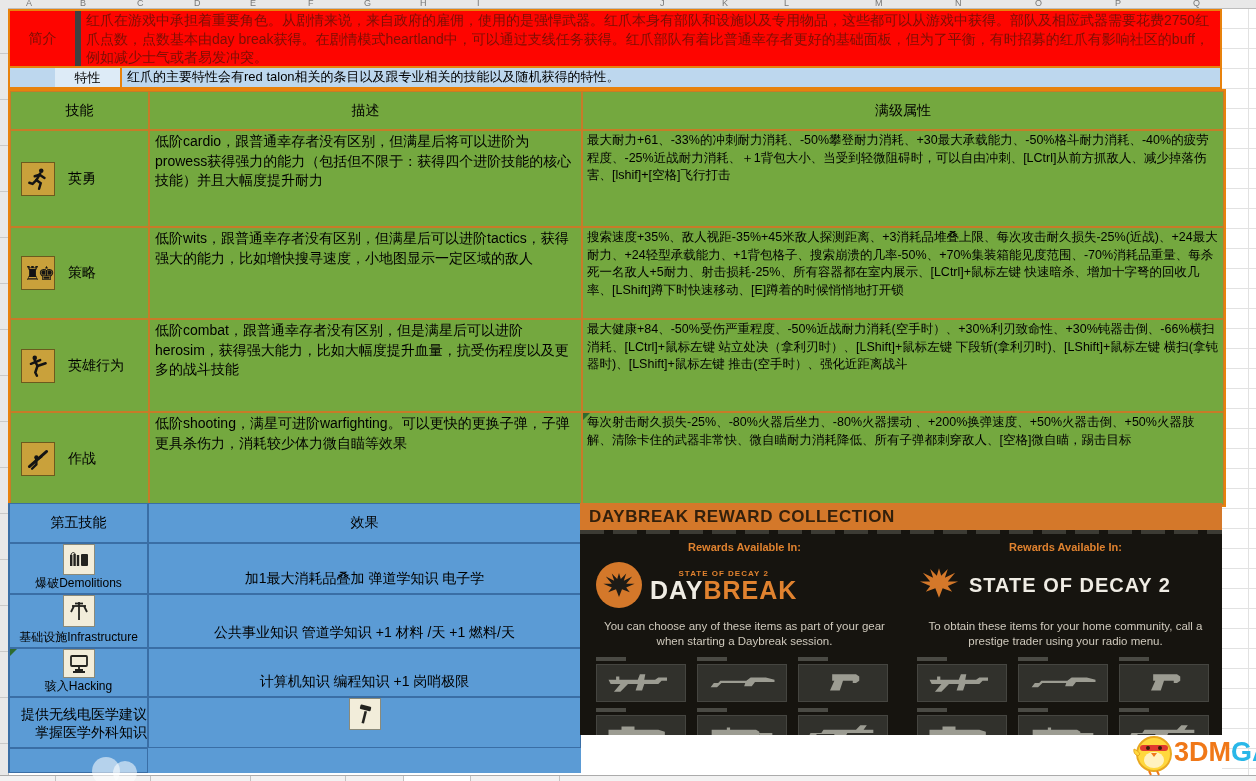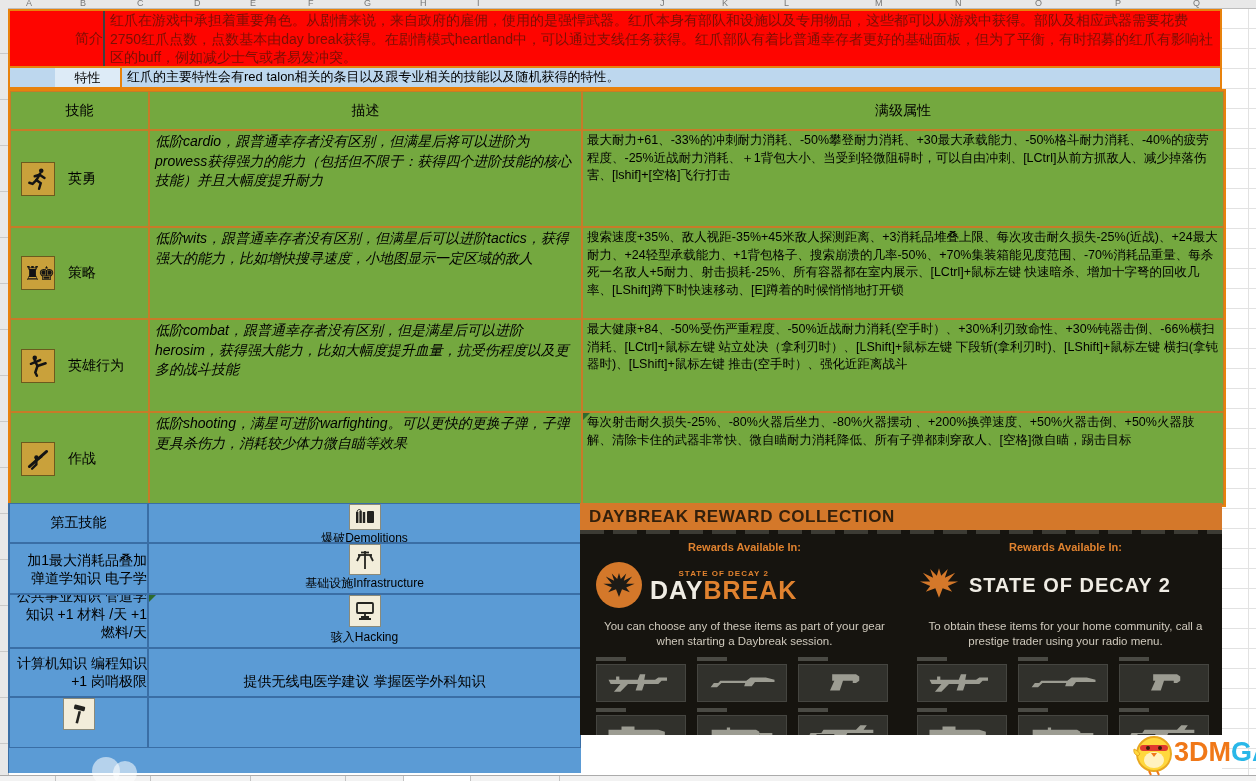--- a/index.html
+++ b/index.html
@@ -9,37 +9,37 @@
   .colhead{position:absolute;left:0;top:0;width:1256px;height:8px;background:#e8e8e8;border-bottom:1px solid #bdbdbd;overflow:hidden;}
   .colhead span{position:absolute;top:-2px;font-size:9px;color:#777;}
   .rowhead{position:absolute;left:0;top:8px;width:8px;height:773px;background:#e8e8e8;border-right:1px solid #bdbdbd;
            background-image:repeating-linear-gradient(to bottom,transparent 0 45px,#c9c9c9 45px 46px);}
   .right-strip{position:absolute;left:1222px;top:9px;width:34px;height:766px;background:#fff;
        background-image:repeating-linear-gradient(to bottom,transparent 0 19px,#e2e2e2 19px 20px),
                         repeating-linear-gradient(to right,transparent 0 26px,#e2e2e2 26px 27px);}
   
   .intro{position:absolute;left:8px;top:9px;width:1214px;height:59px;display:flex;background:#fe0500;
          border:2px solid #e8820c;box-sizing:border-box;}
-  .intro-label{width:65px;border-right:2px solid #404040;display:flex;align-items:center;justify-content:flex-end;
-               color:#7b1004;font-size:14px;margin-left:28px;}
+  .intro-label{width:65px;border-right:6px solid #404040;display:flex;align-items:center;justify-content:center;
+               color:#7b1004;font-size:14px;}
   .intro-text{flex:1;color:#7b1004;font-size:14px;line-height:18.5px;padding:0 5px;overflow:hidden;}
   .traits{position:absolute;left:8px;top:68px;width:1214px;height:21px;display:flex;background:#bdd7ee;
           border:2px solid #e8820c;border-top:0;box-sizing:border-box;}
   .traits-label{width:65px;background:#ddebf7;border-right:2px solid #e8820c;display:flex;align-items:center;justify-content:center;font-size:13px;margin-left:45px;}
   .traits-text{flex:1;font-size:13px;line-height:17px;padding:0 5px;white-space:nowrap;overflow:hidden;}
   
   .skills{position:absolute;left:8px;top:89px;display:grid;grid-template-columns:139px 433px 642px;
           grid-template-rows:39px 97px 92px 93px 93px;background:#74a83f;border:2px solid #e8820c;box-sizing:border-box;}
   .skills>div{border:1px solid #c77b28;box-sizing:border-box;position:relative;overflow:hidden;}
   .th{display:flex;align-items:center;justify-content:center;font-size:14px;}
   .skill-name{display:flex;align-items:center;gap:13px;padding-left:10px;font-size:14px;}
   .icon-box{width:32px;height:32px;background:#c9a13b;border:1px solid #6b5a1e;display:flex;align-items:center;justify-content:center;flex:0 0 auto;}
   .icon-box svg{width:26px;height:26px;}
   .chess-glyph{font-family:"DejaVu Sans",sans-serif;font-size:19px;line-height:1;color:#141414;letter-spacing:-3px;}
-  .desc{font-size:14px;line-height:19.5px;padding:1px 5px;font-style:italic;}
+  .desc{font-size:14px;line-height:19.5px;padding:1px 5px;}
   .attr{font-size:12.5px;line-height:17.5px;padding:1px 4px;}
   .corner-flag{position:absolute;left:0;top:0;width:0;height:0;border-left:7px solid #2e6b2e;border-bottom:7px solid transparent;}
   
   .fifth{position:absolute;left:8px;top:503px;display:grid;grid-template-columns:139px 433px;
          grid-template-rows:40px 51px 54px 49px 51px 25px;background:#5b9bd5;border-left:1px solid #3a6ea5;box-sizing:border-box;text-align:right;}
   .fifth>div{border:1px solid #3a6ea5;box-sizing:border-box;position:relative;overflow:hidden;}
   .f-skill{display:flex;flex-direction:column;align-items:center;justify-content:space-between;padding:0 0 1px 0;}
   .f-skill .label{font-size:12px;white-space:nowrap;}
   .cream-box{width:30px;height:30px;background:#f2edda;border:1px solid #8a8a7a;display:flex;align-items:center;justify-content:center;}
   .cream-box svg{width:24px;height:24px;}
@@ -215,20 +215,23 @@
       <span>作战</span>
     </div>
     <div class="desc"><span>低阶shooting，满星可进阶warfighting。可以更快的更换子弹，子弹更具杀伤力，消耗较少体力微自瞄等效果</span></div>
     <div class="attr"><span class="corner-flag"></span><span>每次射击耐久损失-25%、-80%火器后坐力、-80%火器摆动 、+200%换弹速度、+50%火器击倒、+50%火器肢解、清除卡住的武器非常快、微自瞄耐力消耗降低、所有子弹都刺穿敌人、[空格]微自瞄，踢击目标</span></div>
   </div>
 
   <div class="fifth">
     <div class="th">
         <span>第五技能</span>
       </div>
+    <div class="th">
+        <span>效果</span>
+      </div>
 
     <div class="f-skill">
       <span class="cream-box">
         <svg viewBox="0 0 24 24" fill="#23231f">
             <rect x="3" y="7" width="2.4" height="11"></rect>
             <rect x="6.4" y="6" width="2.4" height="12"></rect>
             <rect x="9.8" y="7" width="2.4" height="11"></rect>
             <path d="M4 7 C4 4 8 4 8 6" stroke="#23231f" stroke-width="1" fill="none"></path>
             <rect x="14" y="6" width="7" height="12" rx="1"></rect>
           </svg>

